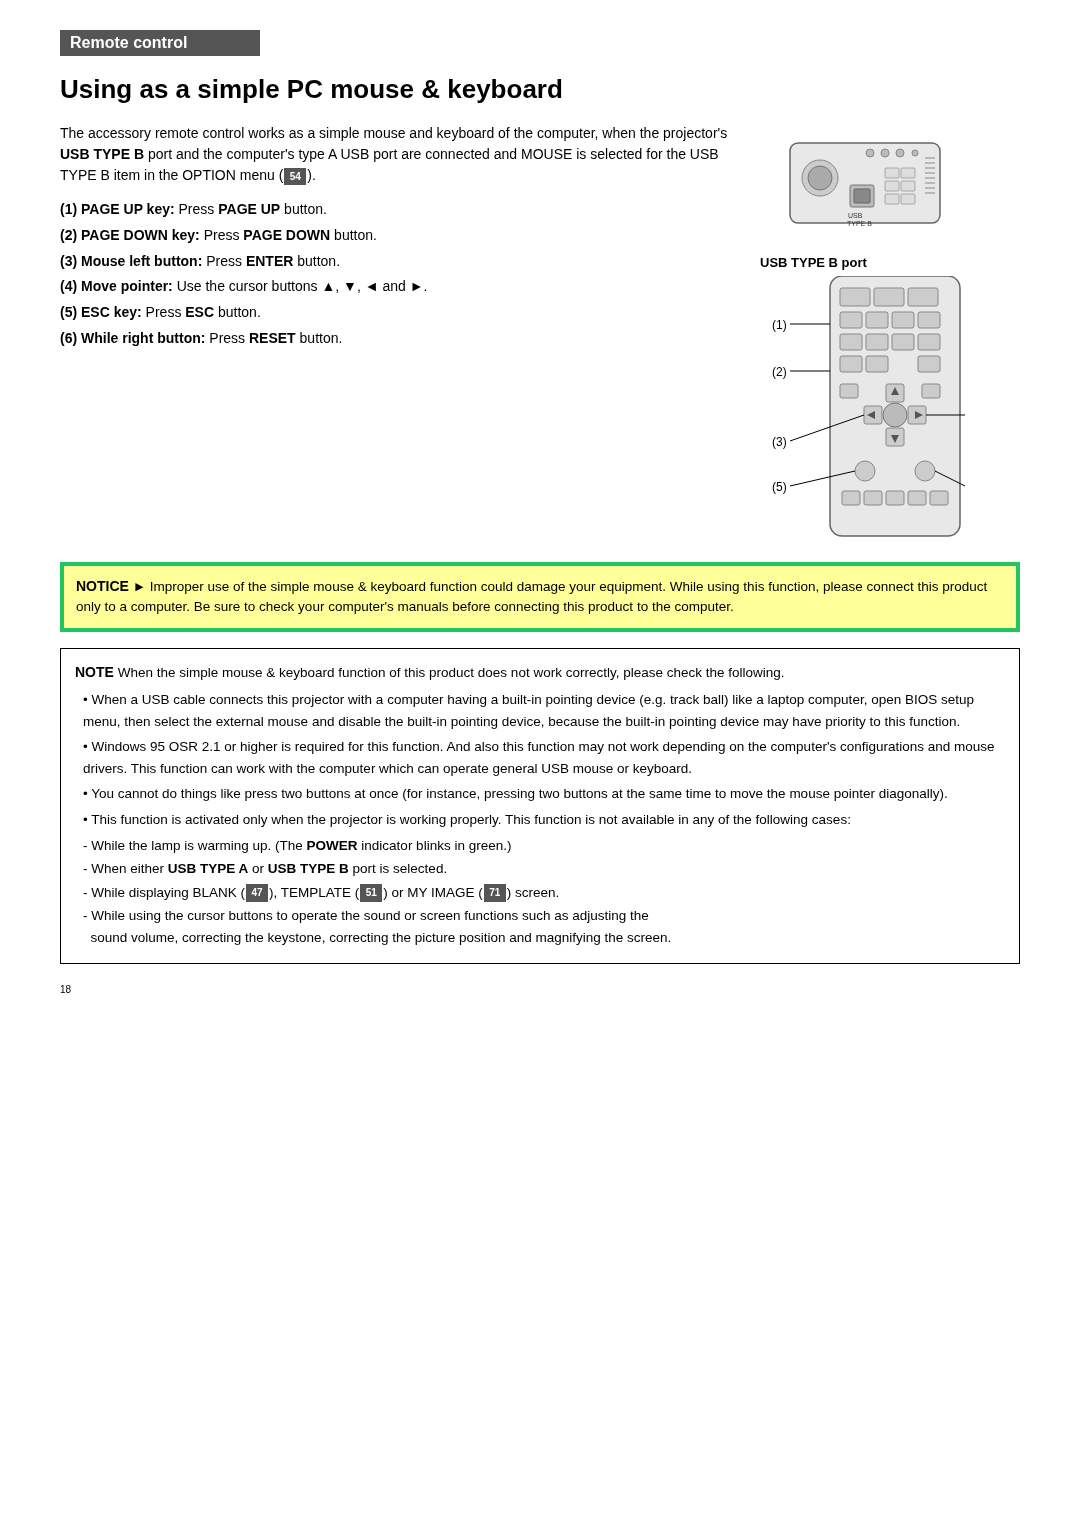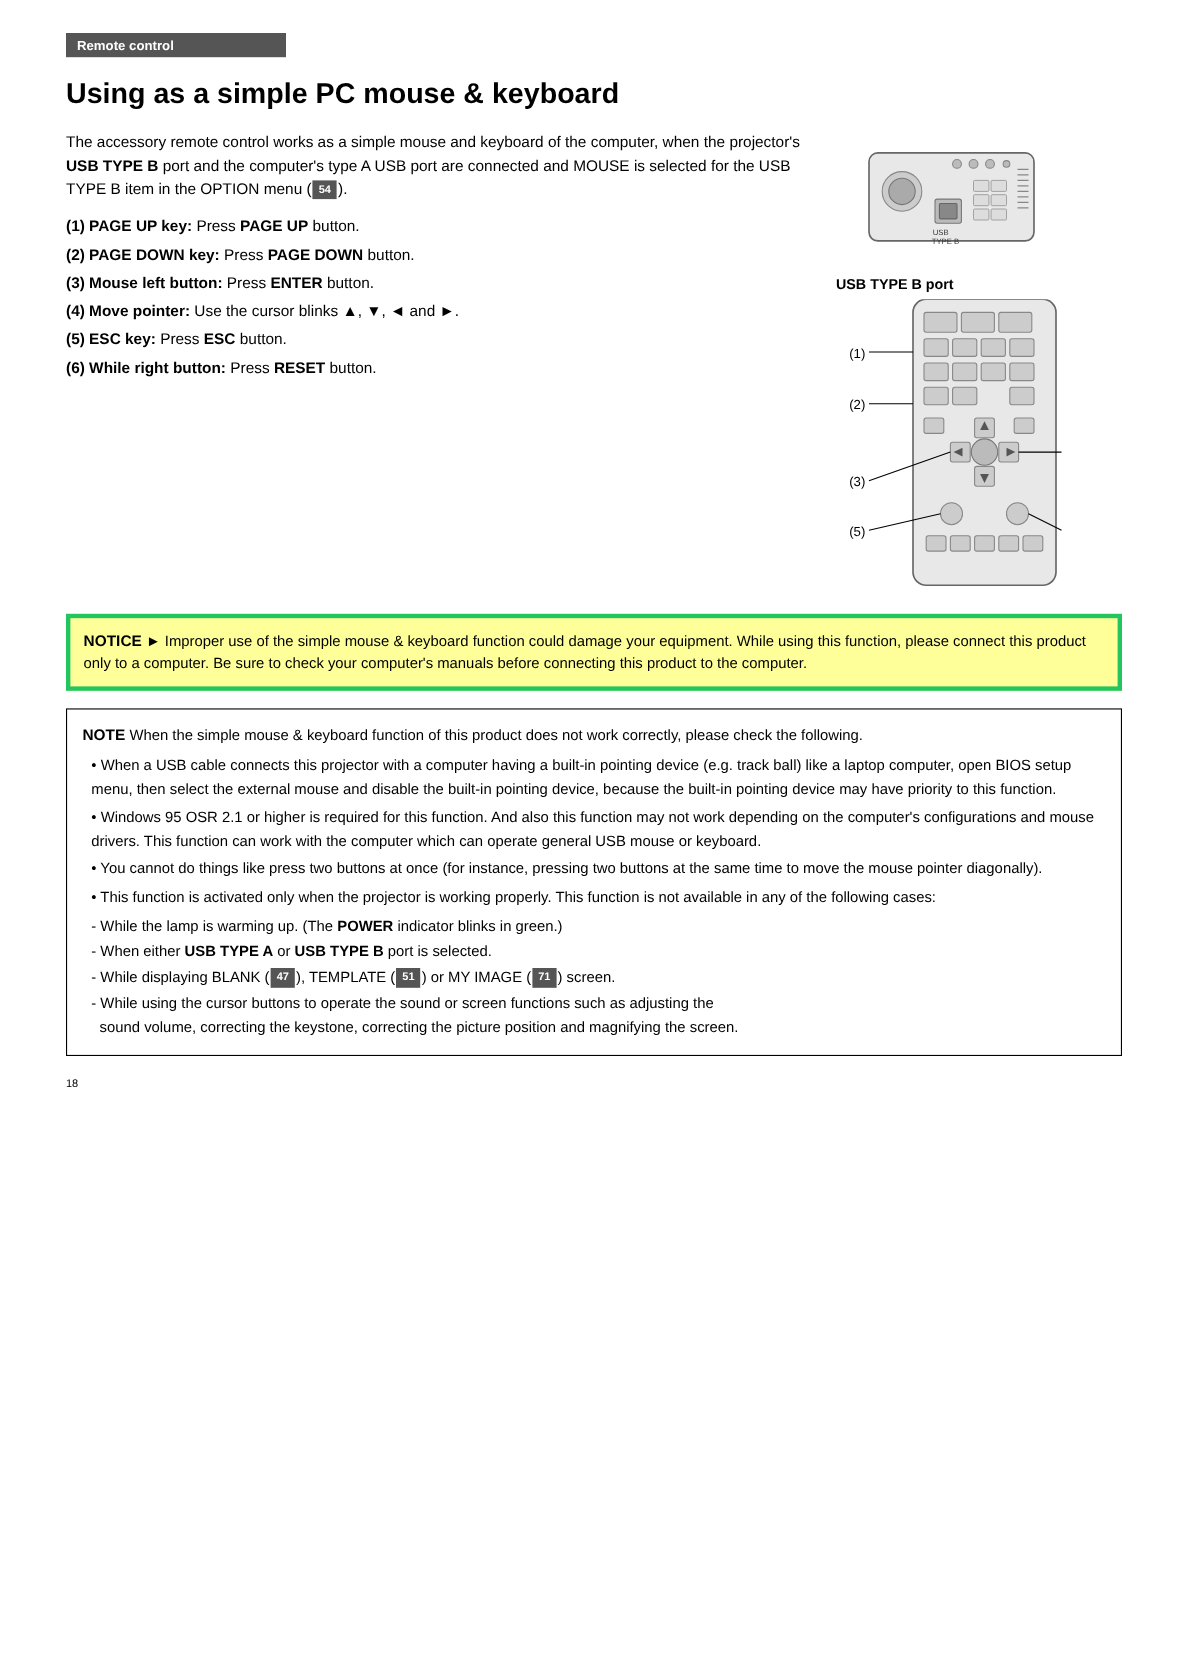--- a/index.html
+++ b/index.html
@@ -9,21 +9,21 @@
       font-size: 14px;
       color: #000;
       width: 1080px;
       min-height: 1526px;
       padding: 30px 60px 60px 60px;
     }
 
     .header-bar {
       background: #555;
       color: #fff;
-      font-size: 12px;
+      font-size: 16px;
       font-weight: bold;
       padding: 4px 10px;
       margin-bottom: 18px;
       display: inline-block;
       min-width: 200px;
     }
 
     .page-title {
       font-size: 26px;
       font-weight: bold;
@@ -138,21 +138,21 @@
   <div class="text-block">
 
     <p class="intro-text">
       <span>The accessory remote control works as a simple mouse and keyboard of the computer, when the projector's </span><strong>USB TYPE B</strong><span> port and the computer's type A USB port are connected and MOUSE is selected for the USB TYPE B item in the OPTION menu (</span><span class="ref-box">54</span><span>).</span>
     </p>
 
     <div class="list-items">
       <p><strong>(1) <span>PAGE UP key:</span></strong><span> Press <strong>PAGE UP</strong> button.</span></p>
       <p><strong>(2) <span>PAGE DOWN key:</span></strong><span> Press <strong>PAGE DOWN</strong> button.</span></p>
       <p><strong>(3) <span>Mouse left button:</span></strong><span> Press <strong>ENTER</strong> button.</span></p>
-      <p><strong>(4) <span>Move pointer:</span></strong><span> Use the cursor blinks ▲, ▼, ◄ and ►.</span></p>
+      <p><strong>(4) <span>Move pointer:</span></strong><span> Use the cursor buttons ▲, ▼, ◄ and ►.</span></p>
       <p><strong>(5) <span>ESC key:</span></strong><span> Press <strong>ESC</strong> button.</span></p>
       <p><strong>(6) <span>While right button:</span></strong><span> Press <strong>RESET</strong> button.</span></p>
     </div>
   </div>
 
   <div class="right-column">
 
     <div style="margin-bottom:8px;">
       <svg width="200" height="115" viewBox="0 0 200 115">
 

